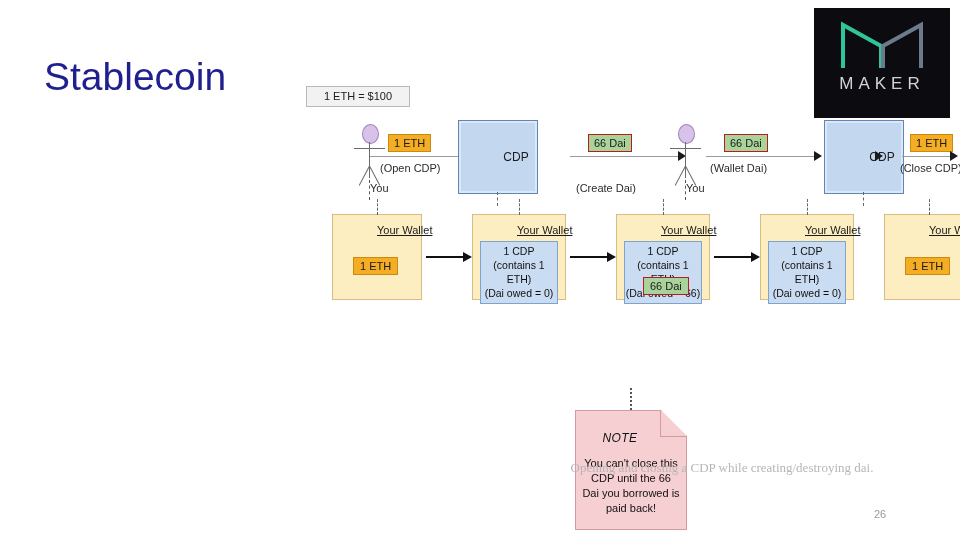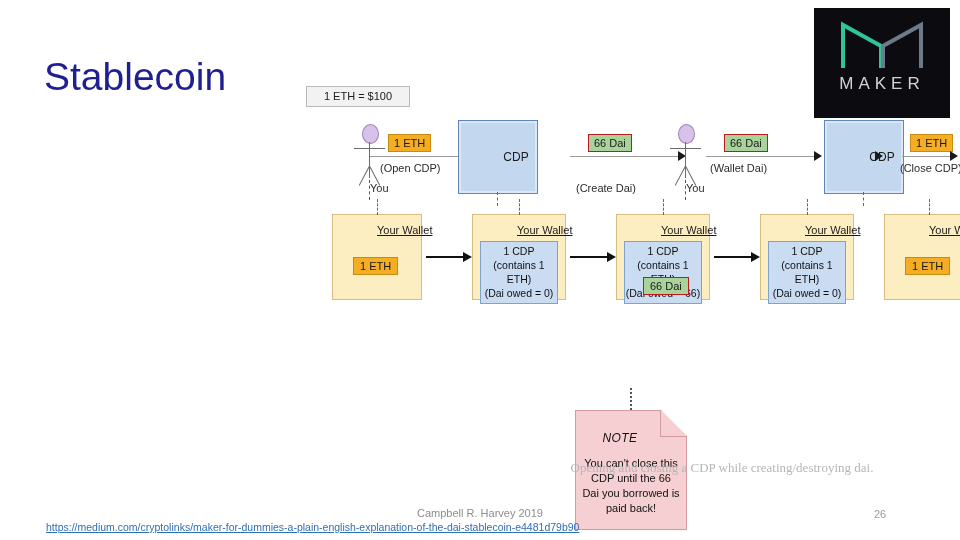--- a/index.html
+++ b/index.html
@@ -443,17 +443,15 @@
       <div class="fold"></div>
       <div class="fold2"></div>
       <div class="note-title">NOTE</div>
       <div class="note-text">You can't close this CDP until the 66 Dai you borrowed is paid back!</div>
     </div>
 
     <div id="caption">Opening and closing a CDP while creating/destroying dai.</div>
 
   </div>
 
-  <div id="footer-credit">Campbell R. Harvey 2019</div>
-  <a id="footer-link" href="#">https://medium.com/cryptolinks/maker-for-dummies-a-plain-english-explanation-of-the-dai-stablecoin-e4481d79b90</a>
   <div id="page-number">26</div>
 
 </div>
 
 </body></html>

